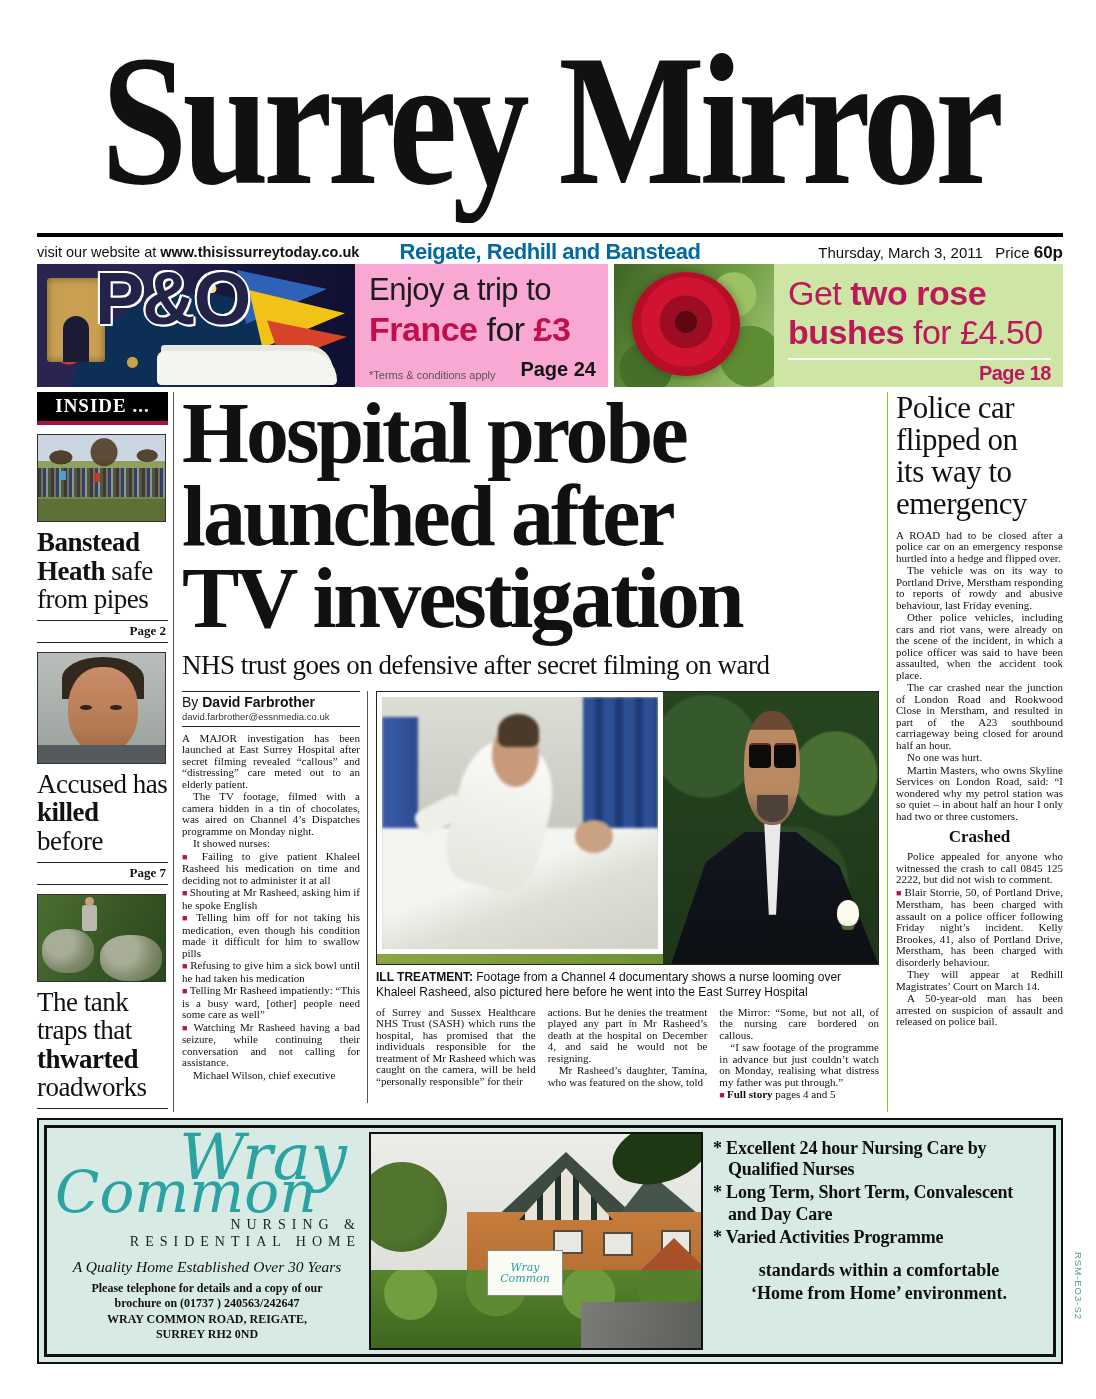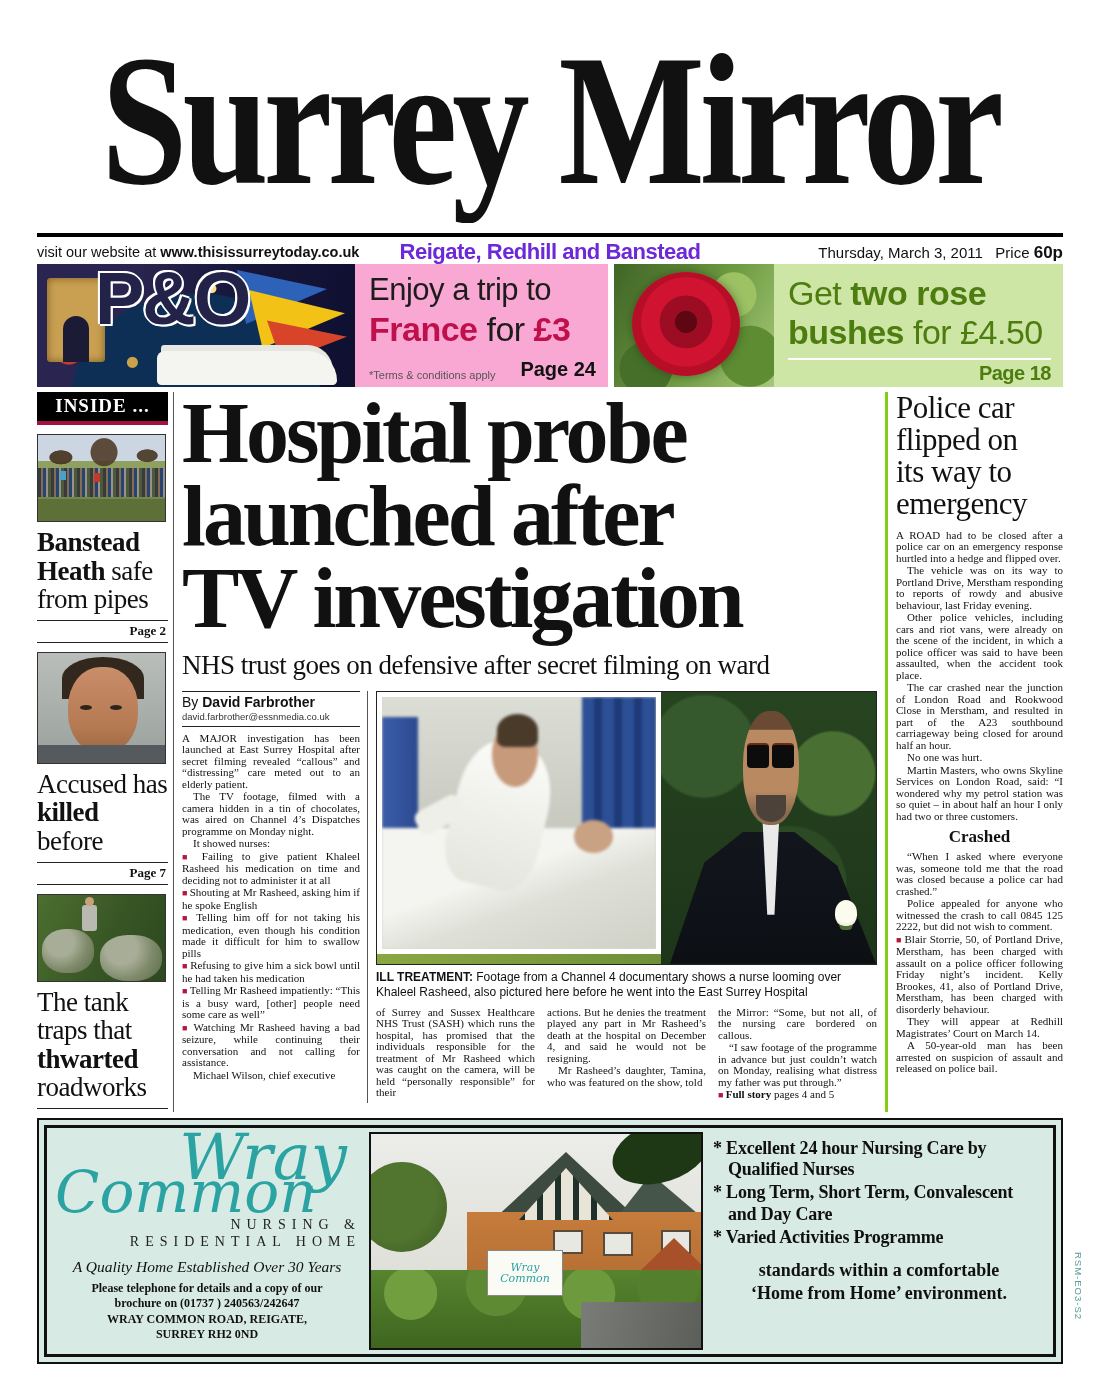--- a/index.html
+++ b/index.html
@@ -9,21 +9,21 @@
   .masthead{position:absolute;top:14px;left:37px;width:1026px;height:212px;
             display:flex;align-items:center;justify-content:center;}
   .masthead h1{margin:0;font-size:158px;font-weight:bold;letter-spacing:-5px;white-space:nowrap;
                transform:scaleY(1.18) scaleX(.98);font-family:"Liberation Serif",serif;}
   .rule-thick{position:absolute;top:233px;left:37px;width:1026px;height:4px;background:#000;}
   
   .info-bar{position:absolute;top:241px;left:37px;width:1026px;height:20px;
             font-family:"Liberation Sans",sans-serif;font-size:14.5px;}
   .info-left{position:absolute;left:0;top:3px;}
   .info-center{position:absolute;left:0;right:0;top:-2px;text-align:center;
-               font-size:22px;font-weight:bold;color:#6d28d9;letter-spacing:-.5px;}
+               font-size:22px;font-weight:bold;color:#0369a1;letter-spacing:-.5px;}
   .info-right{position:absolute;right:0;top:2px;font-size:15px;}
   .info-right b{font-size:17px;}
   
   .top-ads{position:absolute;top:264px;left:37px;width:1026px;height:123px;display:flex;gap:6px;}
   .ad-po{width:571px;display:flex;background:#f9a8d4;position:relative;overflow:hidden;}
   .po-photo{width:318px;position:relative;flex:none;
      background:radial-gradient(circle at 18% 30%,#e8c35c 0 6px,transparent 7px),
                 radial-gradient(circle at 10% 70%,#c5392f 0 14px,transparent 15px),
                 radial-gradient(circle at 30% 80%,#caa24a 0 5px,transparent 6px),
                 radial-gradient(circle at 55% 20%,#f4e08a 0 4px,transparent 5px),
@@ -57,21 +57,21 @@
   .ad-rose{flex:1;background:#cde5a5;display:flex;position:relative;overflow:hidden;}
   .rose-photo{width:160px;flex:none;position:relative;
      background:radial-gradient(circle at 75% 25%,#9cc264 0 22px,transparent 23px),
                 radial-gradient(circle at 85% 75%,#5e8c33 0 30px,transparent 31px),
                 radial-gradient(circle at 20% 85%,#46702a 0 26px,transparent 27px),
                 linear-gradient(120deg,#3f6426,#6f9c42 55%,#a7c87b);}
   .rose-bloom{position:absolute;left:18px;top:8px;width:108px;height:104px;border-radius:50%;
      background:radial-gradient(circle at 50% 48%,#5e0713 0 14%,#9c0c22 15% 34%,#d01330 35% 58%,#b70e27 59% 78%,#d8203c 79% 100%);
      box-shadow:0 0 10px rgba(30,50,10,.5);}
   .rose-text{flex:1;font-family:"Liberation Sans",sans-serif;padding:10px 12px 4px 14px;
-             font-size:34px;line-height:1.14;color:#4d7c0f;letter-spacing:-.5px;}
+             font-size:34px;line-height:1.14;color:#be185d;letter-spacing:-.5px;}
   .rose-rule{border-bottom:2px solid #fff;margin:6px 0 2px;}
   .rose-page{text-align:right;font-size:20px;font-weight:bold;}
   
   .content{position:absolute;top:392px;left:37px;width:1026px;height:720px;display:flex;overflow:hidden;}
   .sidebar{width:131px;flex:none;padding-right:5px;border-right:1px solid #555;}
   .inside-bar{background:#000;color:#fff;text-align:center;font-size:19px;font-weight:bold;
               letter-spacing:1px;padding:3px 0 4px;border-bottom:4px solid #a5123f;}
   .sb-photo{width:129px;border:1px solid #333;margin:9px 0 6px;position:relative;overflow:hidden;box-sizing:border-box;}
   .ph-crowd{height:88px;
      background:radial-gradient(ellipse at 18% 26%,rgba(74,56,36,.95) 0 11px,transparent 12px),
@@ -147,21 +147,21 @@
   .m-lens{flex:1;background:#0c0c0c;border-radius:4px;border-top:2px solid #6b2a1a;}
   .m-beard{position:absolute;left:44%;top:38%;width:14%;height:10%;border-radius:0 0 50% 50%;background:#4c423a;}
   .m-flower{position:absolute;right:9%;bottom:14%;width:22px;height:26px;border-radius:50% 50% 40% 40%;
      background:radial-gradient(circle at 50% 40%,#fbfbee 0 60%,#dcdccb);box-shadow:0 8px 0 -4px #4e6b32;}
   .grass{position:absolute;left:0;bottom:0;width:57%;height:10px;background:linear-gradient(90deg,#8aa743,#6f9038);}
   .caption{font-family:"Liberation Sans",sans-serif;font-size:12px;line-height:1.25;margin:5px 0 7px;}
   .bottom-cols{display:flex;gap:12px;}
   .bcol{flex:1;min-width:0;}
   .fullstory{text-align:right;margin-top:1px !important;}
   
-  .police-col{width:167px;flex:none;border-left:3px solid #84cc16;padding-left:8px;}
+  .police-col{width:167px;flex:none;border-left:1px solid #84cc16;padding-left:8px;}
   .police-head{font-size:31px;line-height:1.03;letter-spacing:-.5px;margin:0 0 10px;}
   .crosshead{text-align:center;font-size:17px;font-weight:bold;margin:5px 0 4px;}
   
   .bottom-ad{position:absolute;top:1118px;left:37px;width:1026px;height:246px;box-sizing:border-box;
              border:2px solid #111;background:#d8eae4;padding:5px;}
   .wray-inner{border:3px solid #111;height:100%;box-sizing:border-box;display:flex;gap:8px;
               padding:4px 6px;background:#d8eae4;}
   .wray-left{width:308px;flex:none;text-align:center;}
   .wray-script{color:#2ba3a3;font-style:italic;font-family:"DejaVu Serif",serif;line-height:.8;}
   .wray-script .w1{font-size:64px;text-align:right;padding-right:14px;}
@@ -399,21 +399,20 @@
       <p>A ROAD had to be closed after a police car on an emergency response hurtled into a hedge and flipped over.</p>
           <p>The vehicle was on its way to Portland Drive, Merstham responding to reports of rowdy and abusive behaviour, last Friday evening.</p>
           <p>Other police vehicles, including cars and riot vans, were already on the scene of the incident, in which a police officer was said to have been assaulted, when the accident took place.</p>
           <p>The car crashed near the junction of London Road and Rookwood Close in Merstham, and resulted in part of the A23 southbound carriageway being closed for around half an hour.</p>
           <p>No one was hurt.</p>
           <p>Martin Masters, who owns Skyline Services on London Road, said: “I wondered why my petrol station was so quiet – in about half an hour I only had two or three customers.</p>
         </div>
       <h4 class="crosshead">Crashed</h4>
       <div class="indent-all">
 
-      <p>“When I asked where everyone was, someone told me that the road was closed because a police car had crashed.”</p>
           <p>Police appealed for anyone who witnessed the crash to call 0845 125 2222, but did not wish to comment.</p>
         </div>
       <p class="rbul">Blair Storrie, 50, of Portland Drive, Merstham, has been charged with assault on a police officer following Friday night’s incident. Kelly Brookes, 41, also of Portland Drive, Merstham, has been charged with disorderly behaviour.</p>
       <div class="indent-all">
 
       <p>They will appear at Redhill Magistrates’ Court on March 14.</p>
           <p>A 50-year-old man has been arrested on suspicion of assault and released on police bail.</p>
         </div>
     </aside>
   </main>

